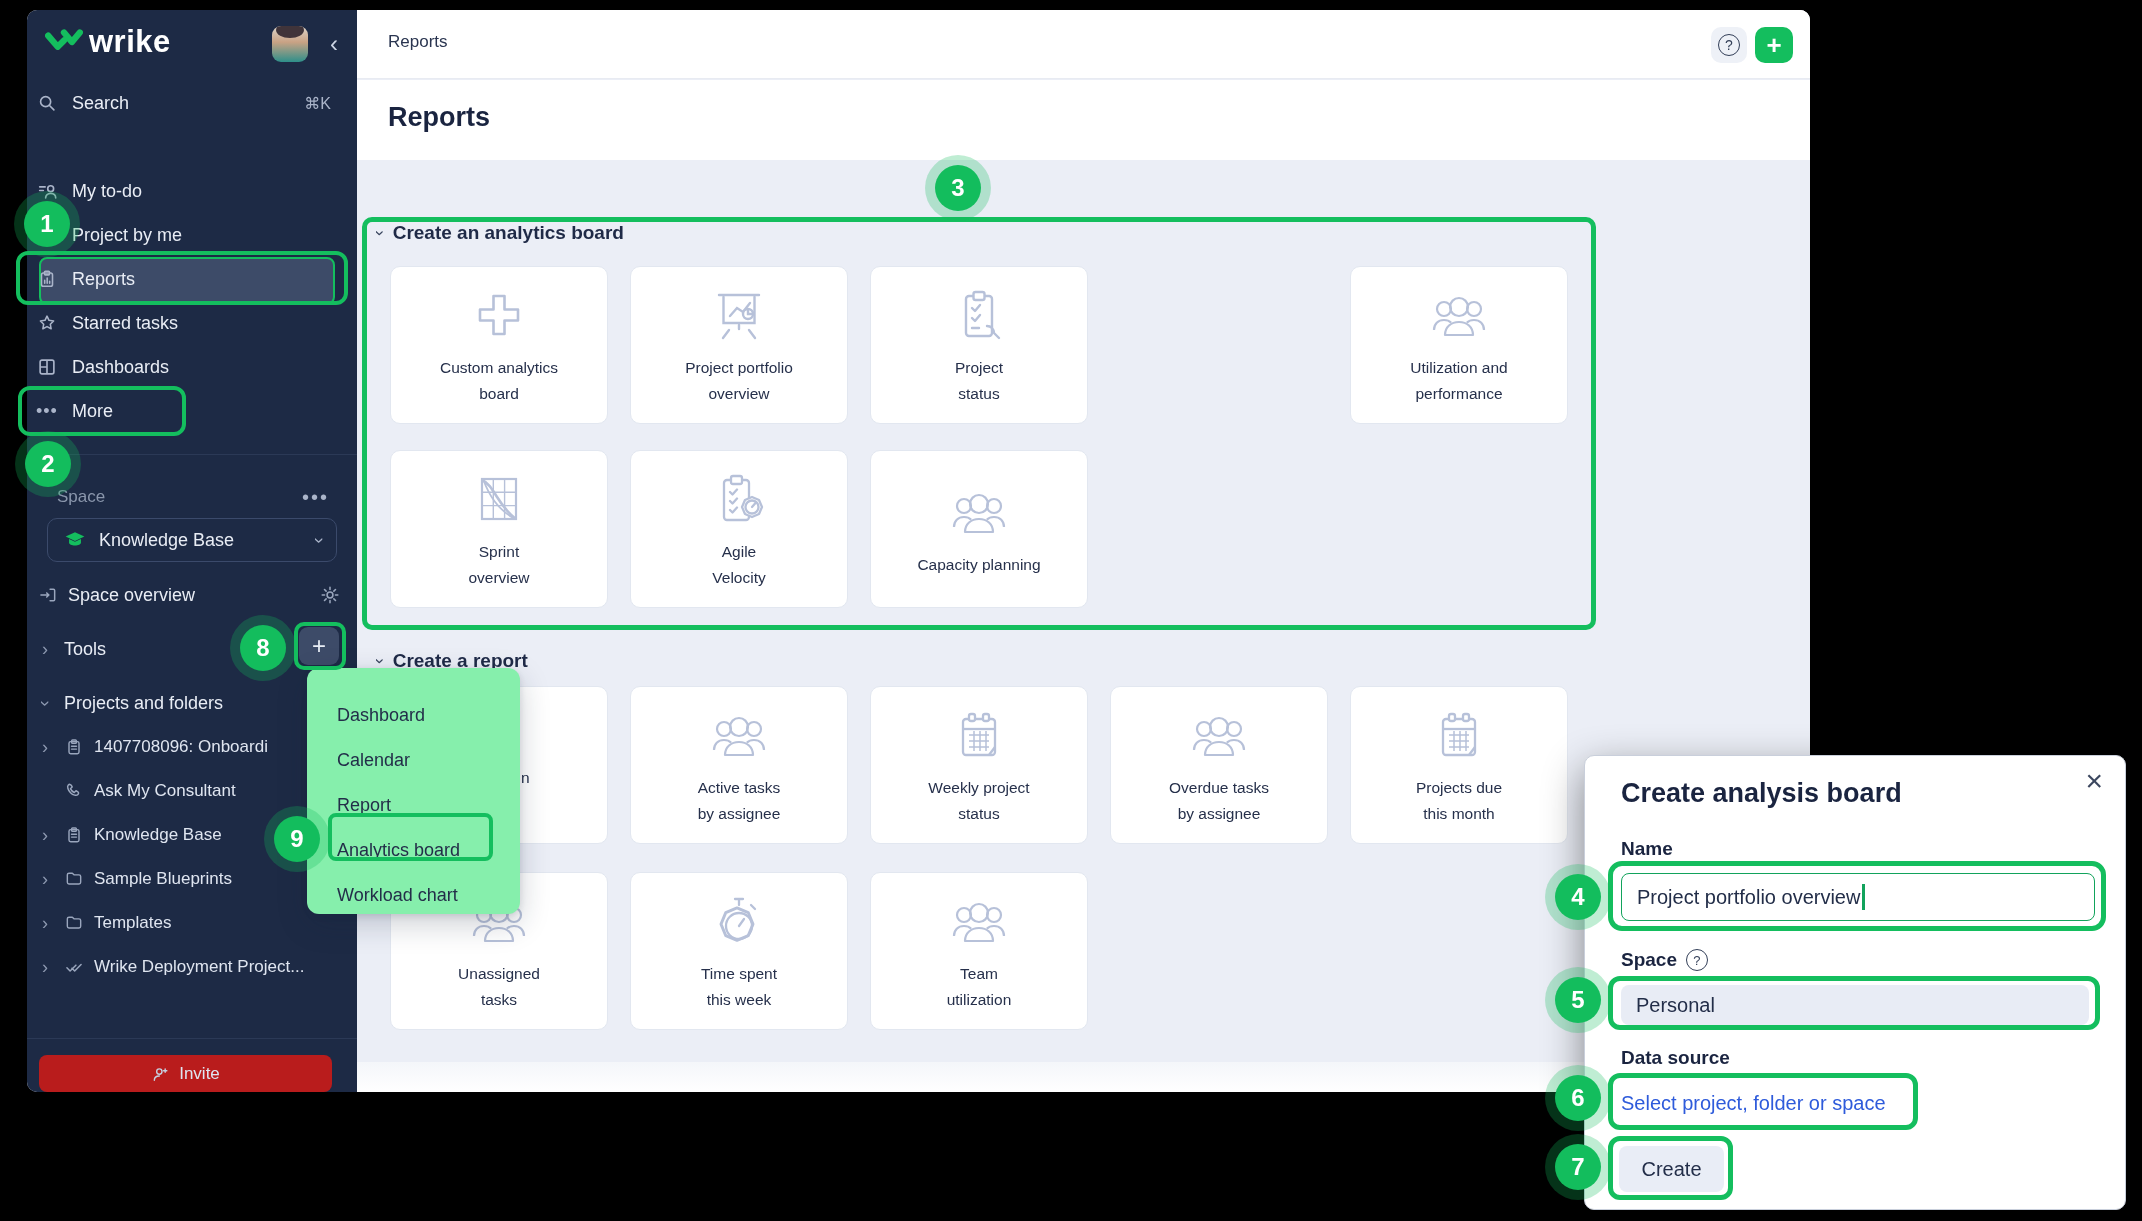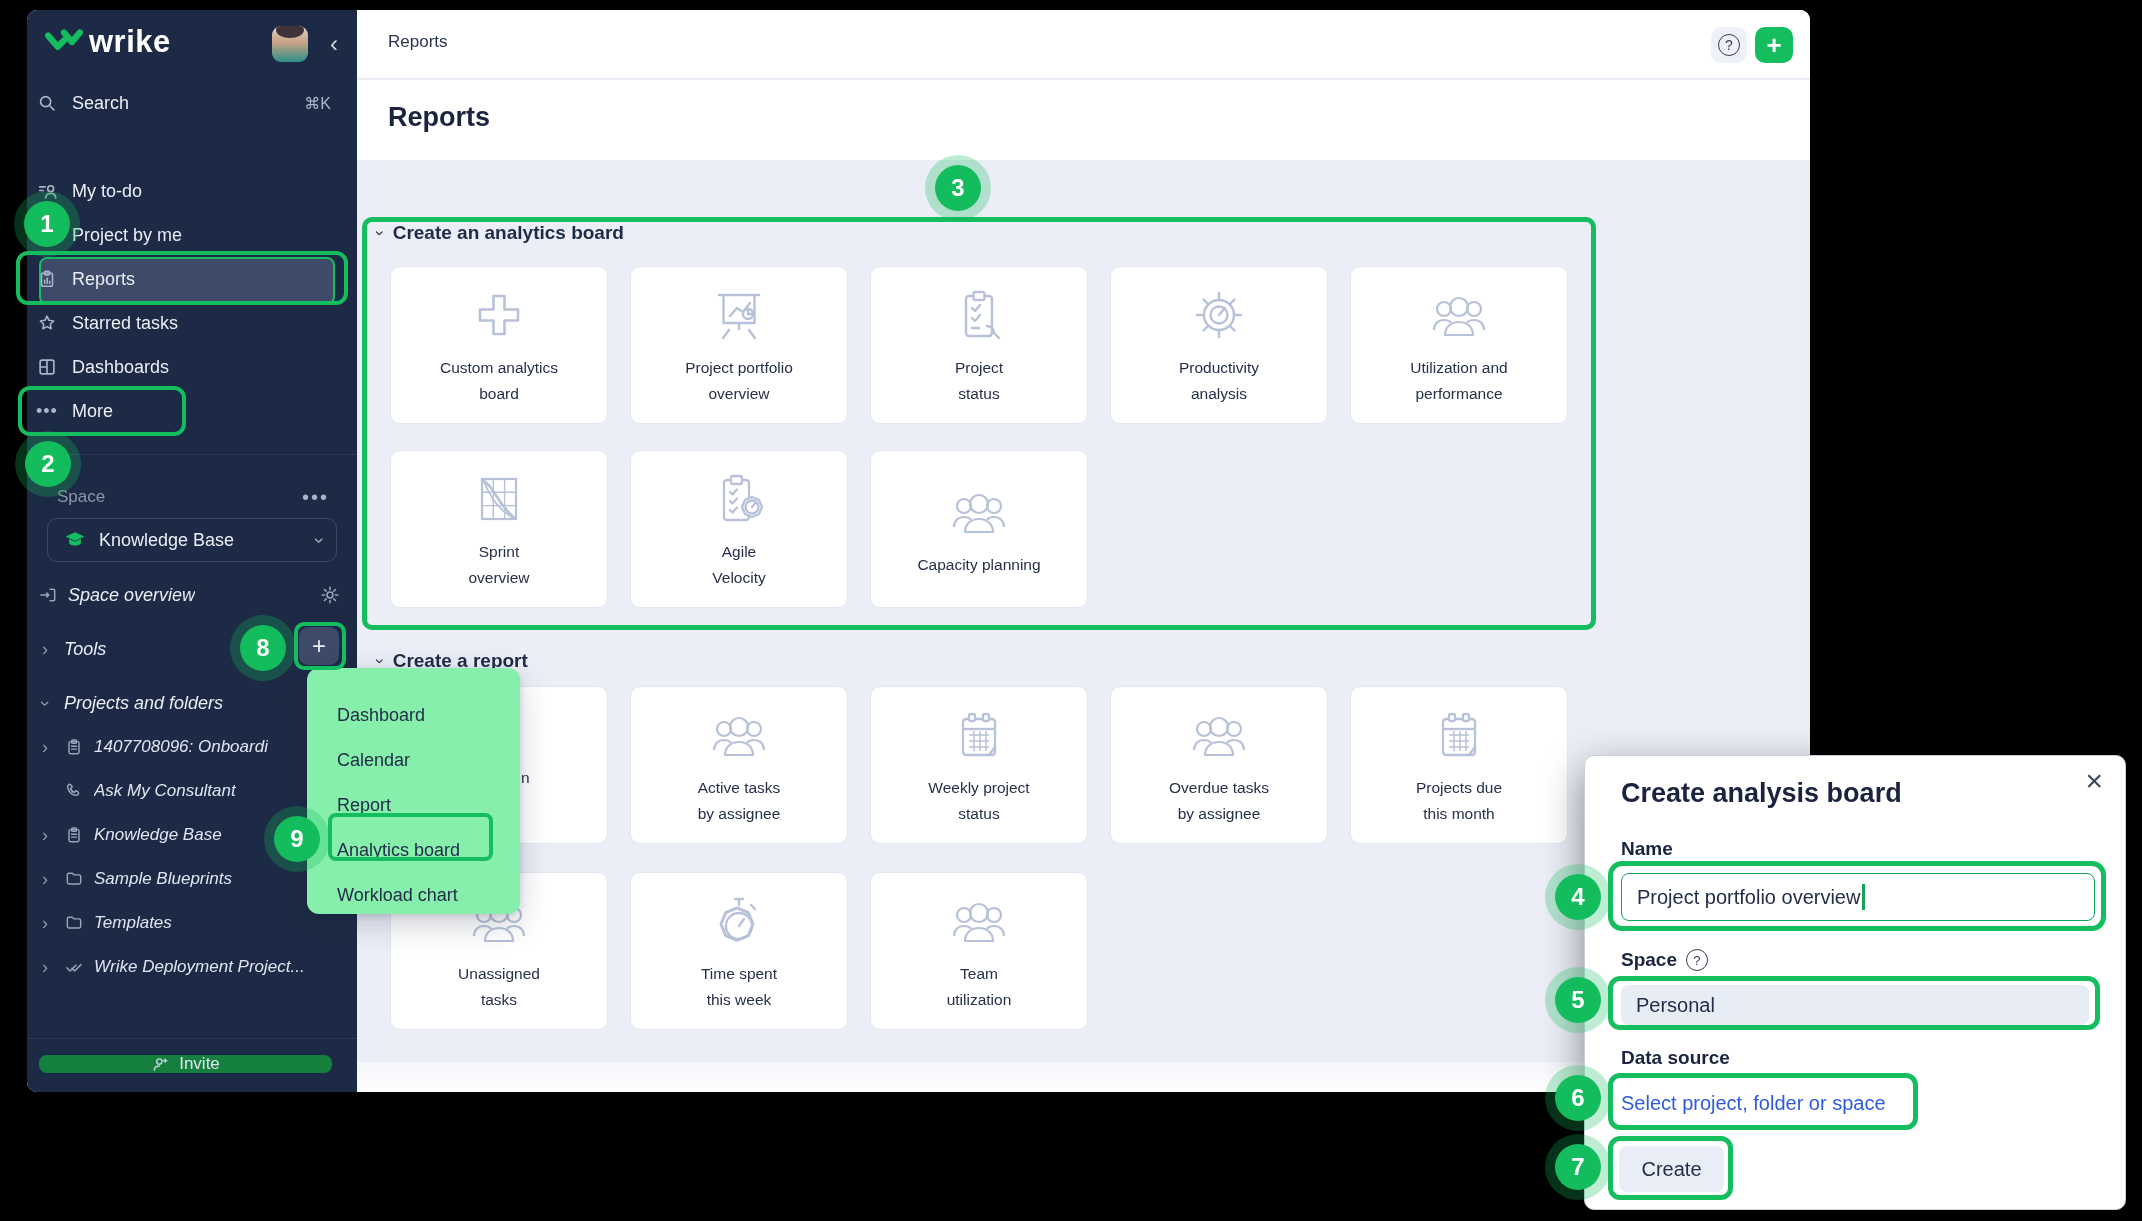--- a/index.html
+++ b/index.html
@@ -30,26 +30,26 @@
     border:2px solid var(--green);border-radius:8px;}
   .divider{position:absolute;left:0;width:330px;height:1px;background:var(--side-line);}
   .space-hdr{position:absolute;left:0;top:470px;width:330px;height:34px;display:flex;align-items:center;color:var(--side-dim);font-size:17px;padding-left:30px;}
   .space-dots{margin-left:auto;margin-right:28px;color:#aab4c9;font-size:20px;letter-spacing:2px;}
   .kb-pill{position:absolute;left:20px;top:508px;width:290px;height:44px;border:1.5px solid #3b4a6b;border-radius:10px;display:flex;align-items:center;gap:13px;padding-left:16px;color:var(--side-text);font-size:18px;cursor:pointer;}
   .kb-pill .cap{width:22px;height:22px;}
   .kb-pill .dn{margin-left:auto;margin-right:14px;color:#aab4c9;}
   .trow{position:absolute;left:0;width:330px;height:44px;display:flex;align-items:center;gap:10px;padding-left:9px;color:#dfe5f0;font-size:17px;cursor:pointer;}
   .trow .chev{width:18px;color:#8d99b0;font-size:18px;text-align:center;flex:0 0 18px;}
   .trow .ticon{width:20px;height:20px;color:#9aa6bd;flex:0 0 20px;}
-  .trow .tlabel{white-space:nowrap;overflow:hidden;font-style:italic;}
+  .trow .tlabel{white-space:nowrap;overflow:hidden;}
   .trow .trailing{margin-left:auto;margin-right:16px;width:22px;height:22px;color:#9aa6bd;}
   .plus-sq{position:absolute;left:272px;top:617px;width:40px;height:38px;background:var(--side-sel);border-radius:9px;color:#e8edf5;font-size:24px;display:flex;align-items:center;justify-content:center;cursor:pointer;z-index:1;}
   .datahub{position:absolute;left:0;top:987px;width:330px;height:44px;display:flex;align-items:center;color:var(--side-dim);font-size:17px;padding-left:30px;cursor:pointer;}
   .datahub .ext{margin-left:auto;margin-right:20px;width:20px;height:20px;color:#8d99b0;}
-  .invite{position:absolute;left:12px;top:1045px;width:293px;height:18px;background:#15803d;border-radius:8px;display:flex;align-items:center;justify-content:center;gap:8px;color:#dfe5f0;font-size:17px;cursor:pointer;}
+  .invite{position:absolute;left:12px;top:1045px;width:293px;height:37px;background:#b91c1c;border-radius:8px;display:flex;align-items:center;justify-content:center;gap:8px;color:#dfe5f0;font-size:17px;cursor:pointer;}
   .invite svg{width:20px;height:20px;color:#c6cfdf;}
   .rot90{display:inline-block;transform:rotate(90deg);}
   
   .main{position:absolute;left:330px;top:0;width:1453px;height:1082px;background:var(--bg);}
   .topbar{position:absolute;left:0;top:0;width:1453px;height:69px;background:#fff;border-bottom:1px solid #e8ebf2;}
   .crumb{position:absolute;left:31px;top:22px;font-size:17px;color:#2a3550;}
   .help-btn{position:absolute;left:1354px;top:17px;width:36px;height:36px;border-radius:10px;background:#eef1f7;display:flex;align-items:center;justify-content:center;cursor:pointer;}
   .help-q{width:22px;height:22px;border:1.6px solid #333f58;border-radius:50%;color:#333f58;font-size:14px;display:flex;align-items:center;justify-content:center;}
   .add-btn{position:absolute;left:1398px;top:17px;width:38px;height:36px;border-radius:10px;background:var(--green);color:#fff;font-size:26px;font-weight:bold;display:flex;align-items:center;justify-content:center;cursor:pointer;}
   .head-band{position:absolute;left:0;top:70px;width:1453px;height:80px;background:#fff;}
@@ -392,27 +392,20 @@
           <span class="cl">Project portfolio</span>
           <span class="cl">overview</span>
         </div>
         <div class="card" style="left:513px;top:106px">
           <svg class="cicon" viewBox="0 0 64 64">
               <use href="#c-clipcheck"></use>
             </svg>
           <span class="cl">Project</span>
           <span class="cl">status</span>
         </div>
-        <div class="card" style="left:753px;top:106px">
-          <svg class="cicon" viewBox="0 0 64 64">
-              <use href="#c-gearg"></use>
-            </svg>
-          <span class="cl">Productivity</span>
-          <span class="cl">analysis</span>
-        </div>
         <div class="card" style="left:993px;top:106px">
           <svg class="cicon" viewBox="0 0 64 64">
               <use href="#c-team"></use>
             </svg>
           <span class="cl">Utilization and</span>
           <span class="cl">performance</span>
         </div>
 
         <div class="card" style="left:33px;top:290px">
           <svg class="cicon" viewBox="0 0 64 64">

